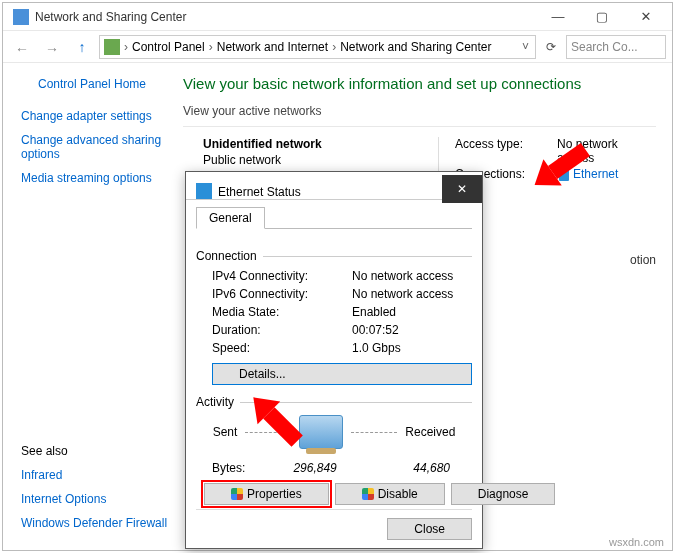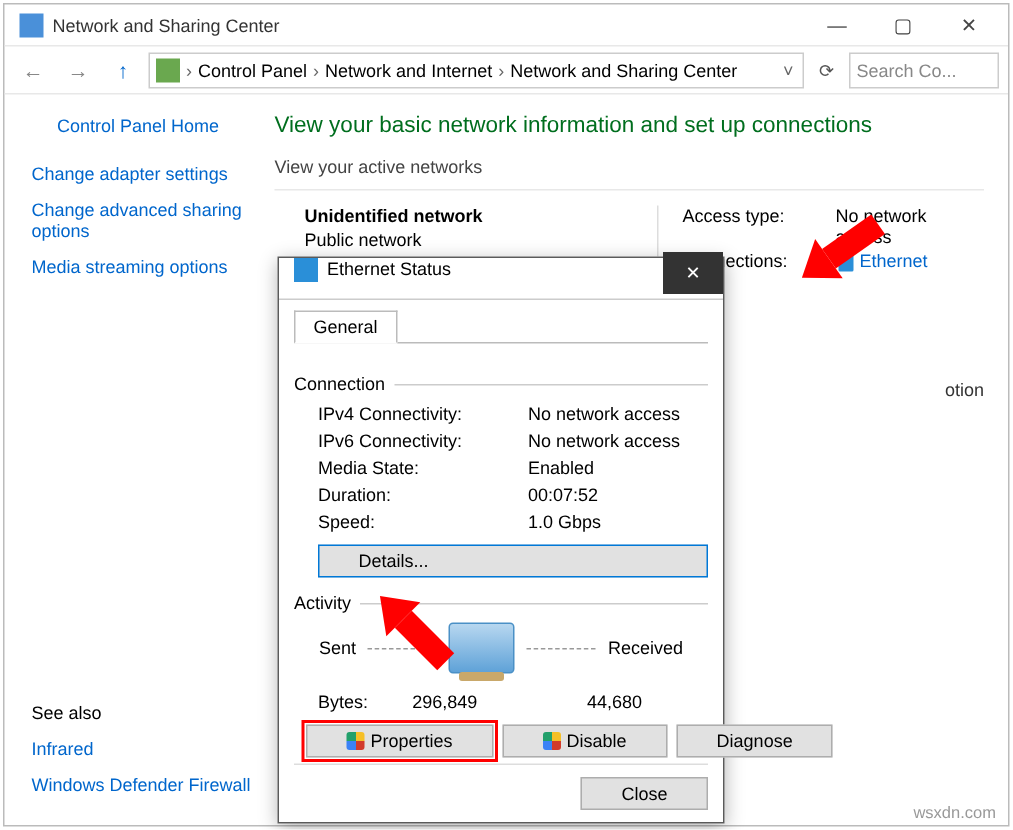--- a/index.html
+++ b/index.html
@@ -38,21 +38,21 @@
   .arrow-red { position:absolute; }
   .arrow-red.a1 { left:546px; top:150px; transform:rotate(-35deg); }
   .arrow-red.a2 { left:260px; top:416px; transform:rotate(45deg); }
   .arrow-red .shaft { width:40px; height:16px; background:red; display:block;}
   .arrow-red .head { width:0; height:0; border-top:16px solid transparent; border-bottom:16px solid transparent; border-right:22px solid red; position:absolute; left:-22px; top:-8px;}
   .watermark { position:absolute; right:8px; bottom:2px; color:#999; font-size:11px;}
   .seealso-block { position:absolute; left:18px; bottom:10px; width:160px;}
 
   
   .dlg { position:absolute; left:182px; top:168px; width:298px; height:378px; border:1px solid #5a5a5a; background:#fff; box-shadow:0 3px 12px rgba(0,0,0,.3);}
-  .dlg-title { height:28px; background:#fff; display:flex; align-items:flex-start; padding:0 4px; border-bottom:1px solid #ccc;}
+  .dlg-title { height:28px; background:#fff; display:flex; align-items:flex-end; padding:0 4px; border-bottom:1px solid #ccc;}
   .dlg-title .ico { width:16px; height:16px; background:#2a8fd8; margin:0 6px;}
   .dlg-title .txt { flex:1; font-size:12px;}
   .dlg-title .x { width:40px; height:28px; text-align:center; line-height:28px; background:#333; color:#fff; margin:-4px -4px -4px 0;}
   .dlg-body { padding:6px 10px 8px 10px; background:#fff; height:calc(100% - 28px); display:flex; flex-direction:column;}
   .tabs { display:flex; border-bottom:1px solid #bbb; margin-bottom:8px;}
   .tab { border:1px solid #bbb; border-bottom:1px solid #fff; padding:3px 12px; background:#fff; position:relative; top:1px; font-size:12px;text-align:right;}
   .group-title { font-size:12px; display:flex; align-items:center; gap:6px; margin:12px 0 4px 0;}
   .group-title .line { flex:1; height:1px; background:#ccc;}
   .kv { display:flex; font-size:12px; margin:2px 0 2px 16px;align-items:center;}
   .kv .k { flex:1;}
@@ -60,21 +60,21 @@
   .btn { border:1px solid #adadad; background:#e1e1e1; height:22px; padding:0 26px; font-size:12px; cursor:pointer; display:inline-flex; align-items:center; gap:4px;}
   .btn.details { margin:6px 0 6px 16px; border:1px solid #0078d7;}
   .activity { margin-top:4px;}
   .act-row { display:flex; align-items:center; justify-content:center; gap:8px; font-size:12px; margin:2px 0;}
   .act-row .lbl {}
   .act-row .dash { flex:0 0 46px; border-top:1px dashed #999; height:1px;}
   .act-icon { width:44px; height:34px; background:linear-gradient(#b7d7f0,#5fa2d8); border:1px solid #4a90c6; border-radius:3px; position:relative;}
   .act-icon::after{content:""; position:absolute; left:6px; right:6px; bottom:-6px; height:6px; background:#c9a86a; border-radius:2px;}
   .bytes-row { display:flex; font-size:12px; margin:10px 0 8px 16px;}
   .bytes-row .k{ width:70px;}
-  .bytes-row .v{ width:90px; text-align:left;}
+  .bytes-row .v{ width:90px; text-align:center;font-style:italic;}
   .bot-btns { display:flex; gap:6px; padding:0 0 0 8px;}
   .bot-btns .btn { flex:0 0 auto;}
   .shield { width:12px; height:12px; display:inline-block; background: conic-gradient(#f6c026 0 25%, #d23b2b 0 50%, #3b82f6 0 75%, #22a06b 0); border-radius:2px;}
   .dlg-footer { margin-top:auto; display:flex; justify-content:flex-end; border-top:1px solid #ddd; padding-top:8px;}
   .red-box { outline:2px solid red; outline-offset:1px;}
 </style>
 </head>
 <body>
 
 <div class="win">
@@ -136,20 +136,21 @@
           </div>
         </div>
       </div>
       <div style="position:absolute; right:16px; top:190px; font-size:12px; color:#333">otion</div>
     </div>
   </div>
 
   <div class="seealso-block">
     <div class="seealso">See also</div>
     <div class="sidelink">Infrared</div>
+    <div class="sidelink">Internet Options</div>
     <div class="sidelink">Windows Defender Firewall</div>
   </div>
 
   <div class="dlg">
     <div class="dlg-title">
       <span class="ico"></span>
       <span class="txt">Ethernet Status</span>
       <div class="x">✕</div>
     </div>
     <div class="dlg-body">

